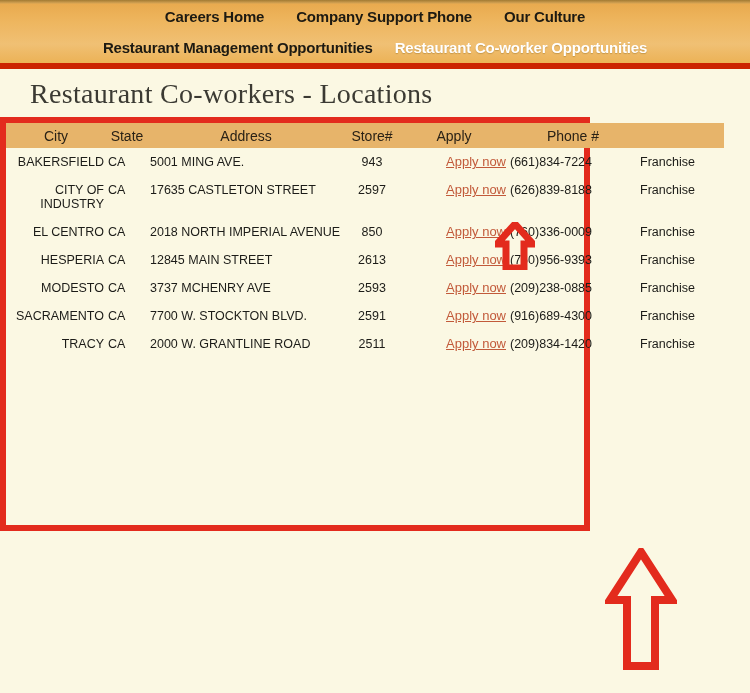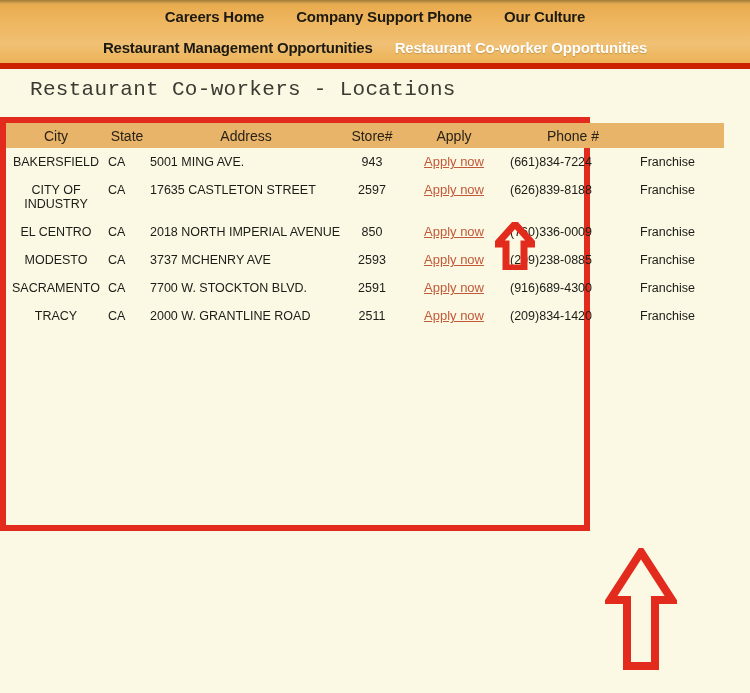--- a/index.html
+++ b/index.html
@@ -55,22 +55,22 @@
   .nav-link.active {
     color: #ffffff;
     text-shadow: 0 1px 1px rgba(150,110,40,.45);
   }
 
   
   .page-title {
     position: absolute;
     left: 30px;
     top: 78px;
-    font-family: Liberation Mono, monospace;
-    font-size: 21px;
+    font-family: Liberation Serif, serif;
+    font-size: 28px;
     color: #3b3a33;
     letter-spacing: 0.3px;
     white-space: nowrap;
   }
 
   
   .table-frame {
     position: absolute;
     left: 0;
     top: 117px;
@@ -105,25 +105,25 @@
   }
   
   .col-city    { width: 100px; }
   .col-state   { width: 42px;  }
   .col-address { width: 196px; }
   .col-store   { width: 56px;  }
   .col-apply   { width: 108px; }
   .col-phone   { width: 130px; }
   .col-type    { width: 86px;  }
 
-  td.cell-city    { padding-left: 8px; text-align: center; }
+  td.cell-city    { padding-left: 8px; text-align: right; }
   td.cell-state   { text-align: left; }
   td.cell-address { text-align: left; }
   td.cell-store   { text-align: center; font-size: 17px; padding-right: 6px; line-height: 13px; }
-  td.cell-apply   { text-align: center; padding-left: 6px; margin-top: 28px; }
+  td.cell-apply   { text-align: right; padding-left: 6px; margin-top: 28px; }
   td.cell-phone   { text-align: left; padding-left: 8px; }
   td.cell-type    { text-align: left; font-size: 11.5px; color: #35322c; padding-left: 6px; margin-top: 12px; }
 
   .apply-link {
     color: #c25a3a;
     text-decoration: underline;
     font-size: 13px;
     cursor: pointer;
     white-space: nowrap;
   }
@@ -225,20 +225,29 @@
         <tr>
           <td class="cell-city">EL CENTRO</td>
           <td class="cell-state">CA</td>
           <td class="cell-address">2018 NORTH IMPERIAL AVENUE</td>
           <td class="cell-store">850</td>
           <td class="cell-apply"><span class="apply-link">Apply now</span></td>
           <td class="cell-phone">(760)336-0009</td>
           <td class="cell-type">Franchise</td>
         </tr>
         <tr>
+          <td class="cell-city">HESPERIA</td>
+          <td class="cell-state">CA</td>
+          <td class="cell-address">12845 MAIN STREET</td>
+          <td class="cell-store">2613</td>
+          <td class="cell-apply"><span class="apply-link">Apply now</span></td>
+          <td class="cell-phone">(760)956-9393</td>
+          <td class="cell-type">Franchise</td>
+        </tr>
+        <tr>
           <td class="cell-city">MODESTO</td>
           <td class="cell-state">CA</td>
           <td class="cell-address">3737 MCHENRY AVE</td>
           <td class="cell-store">2593</td>
           <td class="cell-apply"><span class="apply-link">Apply now</span></td>
           <td class="cell-phone">(209)238-0885</td>
           <td class="cell-type">Franchise</td>
         </tr>
         <tr>
           <td class="cell-city">SACRAMENTO</td>

